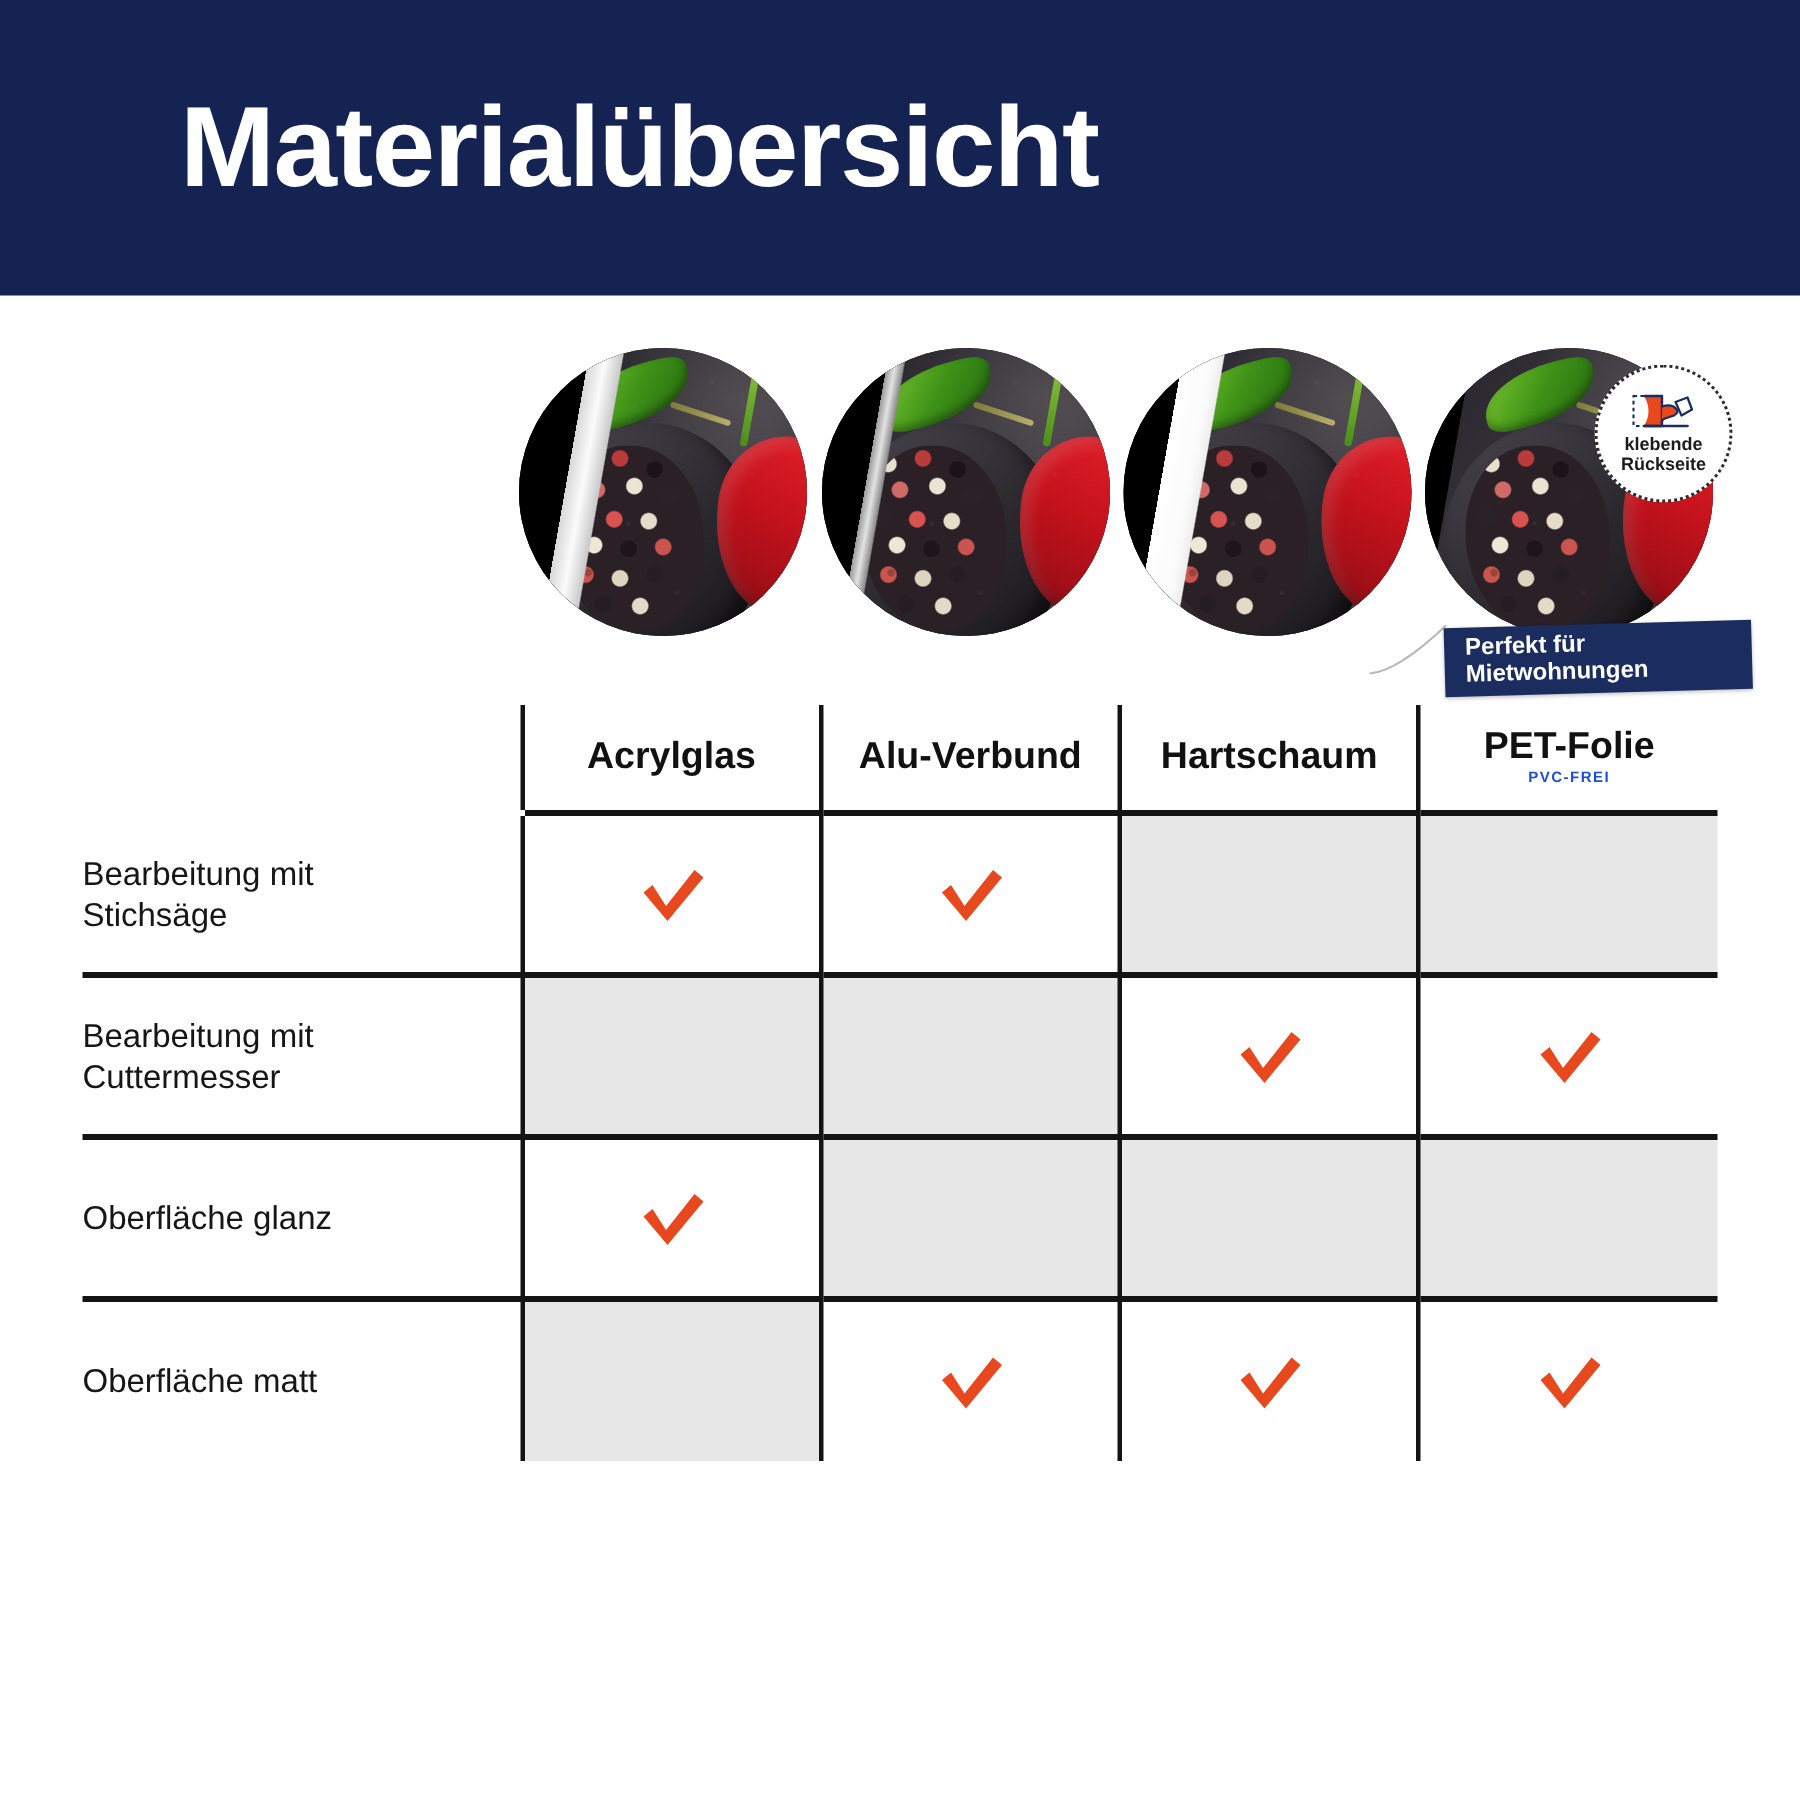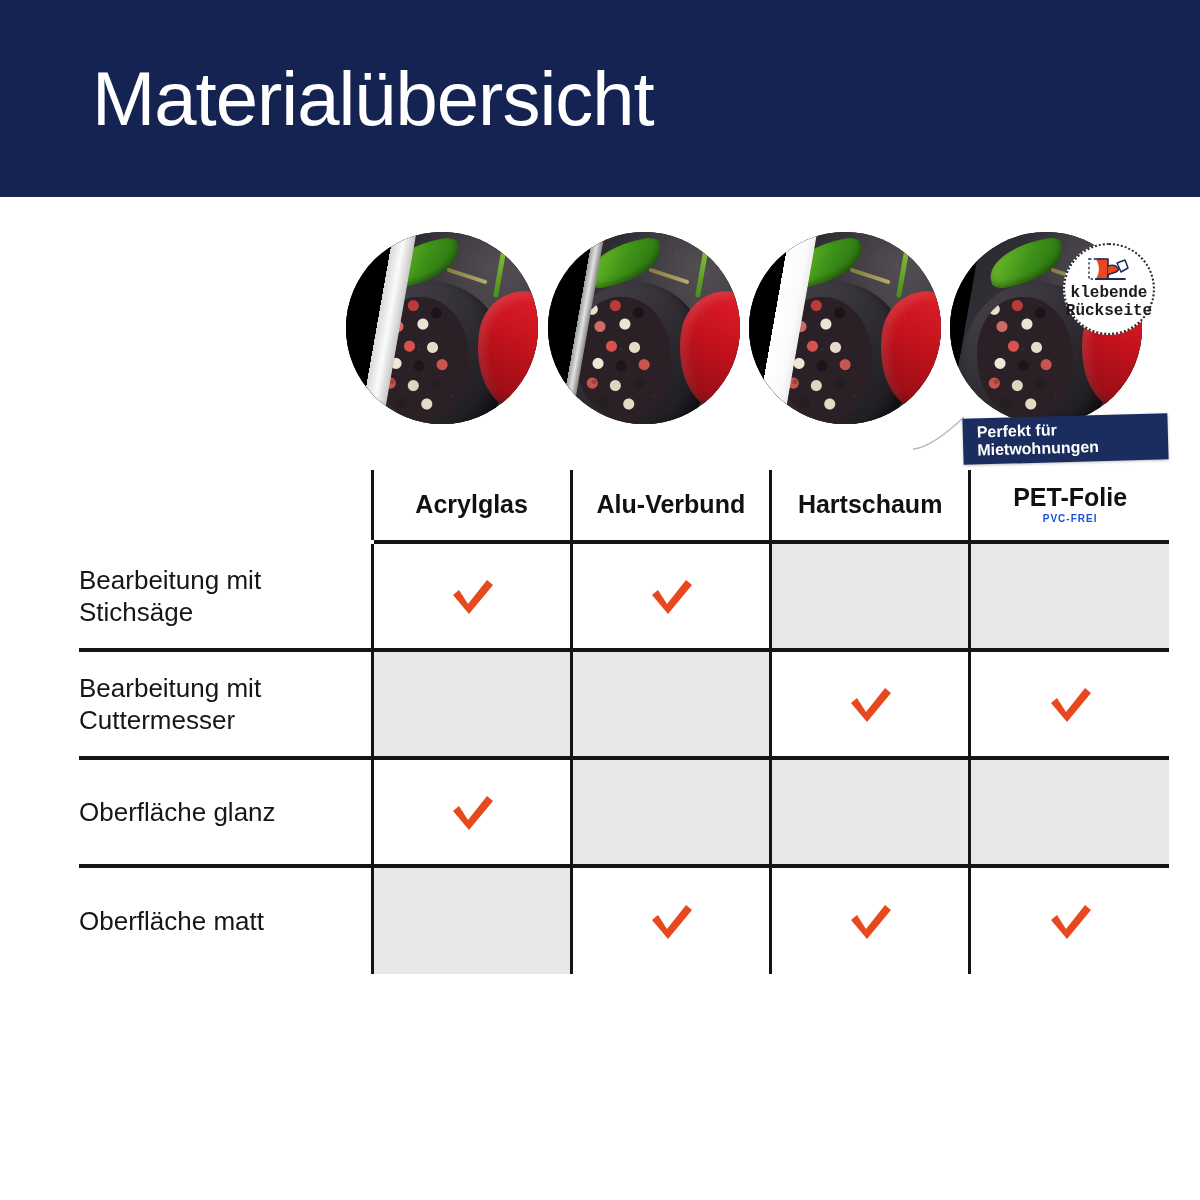--- a/index.html
+++ b/index.html
@@ -25,24 +25,24 @@
     position: absolute;
     left: 0;
     top: 0;
     width: 1200px;
     height: 197px;
     background: #152352;
     display: flex;
     align-items: center;
   }
   #header-title {
-    margin-left: 92px;
+    margin-left: 120px;
     color: #ffffff;
     font-family: "Liberation Sans", sans-serif;
-    font-weight: normal;
+    font-weight: bold;
     font-size: 76px;
     letter-spacing: -1px;
     line-height: 1;
     white-space: nowrap;
   }
 
   
   #product-row {
     position: absolute;
     left: 0;
@@ -214,23 +214,23 @@
     background: #ffffff;
     border: 2px dotted #2b2b2b;
     display: flex;
     flex-direction: column;
     align-items: center;
     justify-content: center;
     text-align: center;
   }
   #adhesive-badge-icon { width: 44px; height: 26px; margin-bottom: 2px; }
   #adhesive-badge-text {
-    font-family: Liberation Mono, monospace;
+    font-family: Liberation Sans, sans-serif;
     font-weight: bold;
-    font-size: 16px;
+    font-size: 12px;
     line-height: 1.12;
     color: #1b1b1b;
     white-space: pre-line;
   }
 
   
   #ribbon {
     position: absolute;
     left: 963px;
     top: 416px;
@@ -261,21 +261,20 @@
     pointer-events: none;
   }
 
   
   #table-wrap {
     position: absolute;
     left: 0;
     top: 470px;
     width: 948px;
     height: 625px;
-    padding-left: 24px;
   }
   table#material-table {
     border-collapse: collapse;
     table-layout: fixed;
     width: 1090px;
     margin-left: 55px;
   }
   table#material-table col.c-label { width: 293px; }
   table#material-table col.c-mat   { width: 199.25px; }
 
@@ -323,21 +322,21 @@
   #material-table tbody td.cell-mat.off { background: #e7e7e7; }
 
   td.cell-label {
     text-align: left;
     padding-left: 20px;
     padding-right: 8px;
   }
   .row-label {
     font-family: "Liberation Sans", sans-serif;
     font-weight: normal;
-    font-size: 26px;
+    font-size: 22px;
     color: #161616;
     line-height: 1.24;
     white-space: pre-line;
   }
 
   .check-mark {
     display: block;
     margin: 0 auto;
     width: 46px;
     height: 40px;

